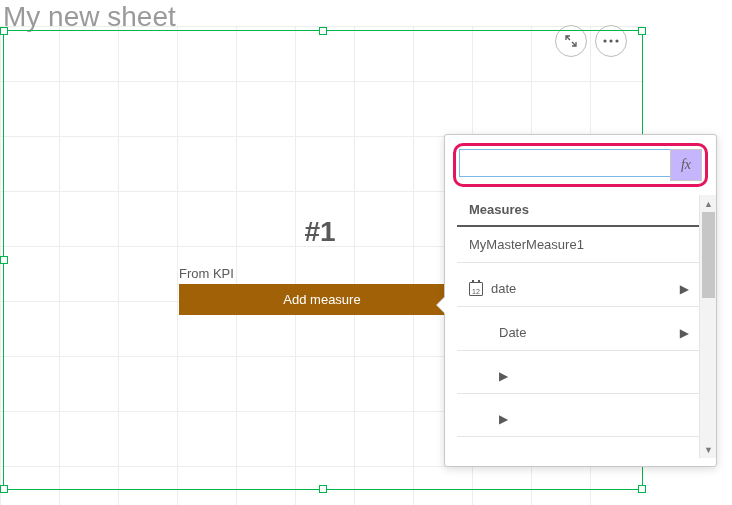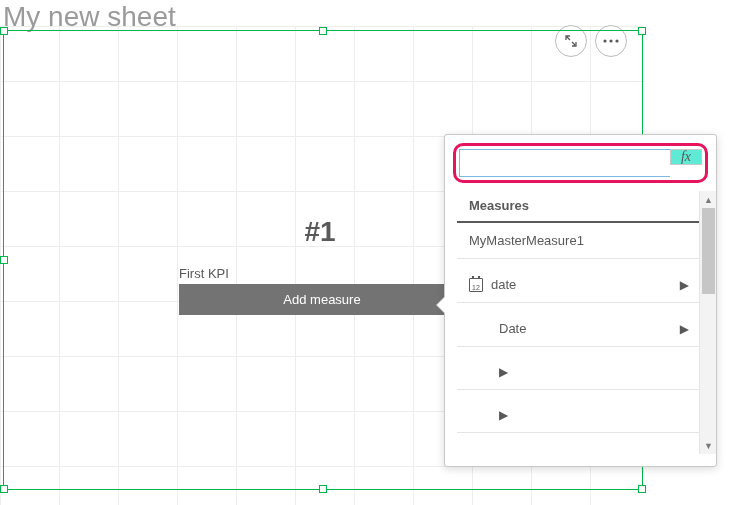--- a/index.html
+++ b/index.html
@@ -54,21 +54,21 @@
   position: absolute; top: 216px; left: 0; width: 640px;
   text-align: center; font-size: 28px; font-weight: 700; color: #595959;
 }
 .kpi-caption {
   position: absolute; top: 266px; left: 179px;
   font-size: 13px; color: #595959;
 }
 .add-measure-btn {
   position: absolute; top: 284px; left: 179px;
   width: 286px; height: 31px;
-  background: #737373; color: #fff;
+  background: #a16207; color: #fff;
   border: none; font-size: 13px;
   display: flex; align-items: center; justify-content: center;
   cursor: pointer;
 }
 .popover {
   position: absolute; top: 134px; left: 444px;
   width: 273px; height: 333px;
   background: #fff;
   border: 1px solid #c8c8c8;
   border-radius: 3px;
@@ -95,23 +95,23 @@
   padding: 3px;
   display: flex; align-items: stretch;
 }
 .search-input {
   flex: 1; height: 28px;
   border: 1px solid #7ab8e6; border-right: none;
   padding: 0 6px; font-size: 13px;
   outline: none;
 }
 .fx-btn {
-  width: 32px; height: 16px;
+  width: 32px; height: 32px;
   border: 1px solid #c8c8c8;
-  background: #5eead4;
+  background: #c4b5fd;
   display: flex; align-items: center; justify-content: center;
   font-style: italic; font-size: 14px; color: #595959;
   cursor: pointer;
   font-family: Georgia, serif;
 }
 .section-header {
   padding: 7px 12px 8px 12px;
   font-size: 13px; font-weight: 700; color: #595959;
   border-bottom: 2px solid #595959;
   margin: 0 5px 0 12px;
@@ -194,21 +194,21 @@
   <div class="handle h2"></div>
   <div class="handle h3"></div>
   <div class="handle h4"></div>
   <div class="handle h5"></div>
   <div class="handle h6"></div>
   <div class="handle h7"></div>
   <div class="handle h8"></div>
 </div>
 
 <div class="kpi-number">#1</div>
-<div class="kpi-caption">First KPI</div>
+<div class="kpi-caption">From KPI</div>
 <button class="add-measure-btn">
   <span>Add measure</span>
 </button>
 
 <div class="popover">
   <div class="popover-arrow"></div>
 
   <div class="search-container">
     <input class="search-input" type="text" placeholder="" style="">
     <div class="fx-btn">

